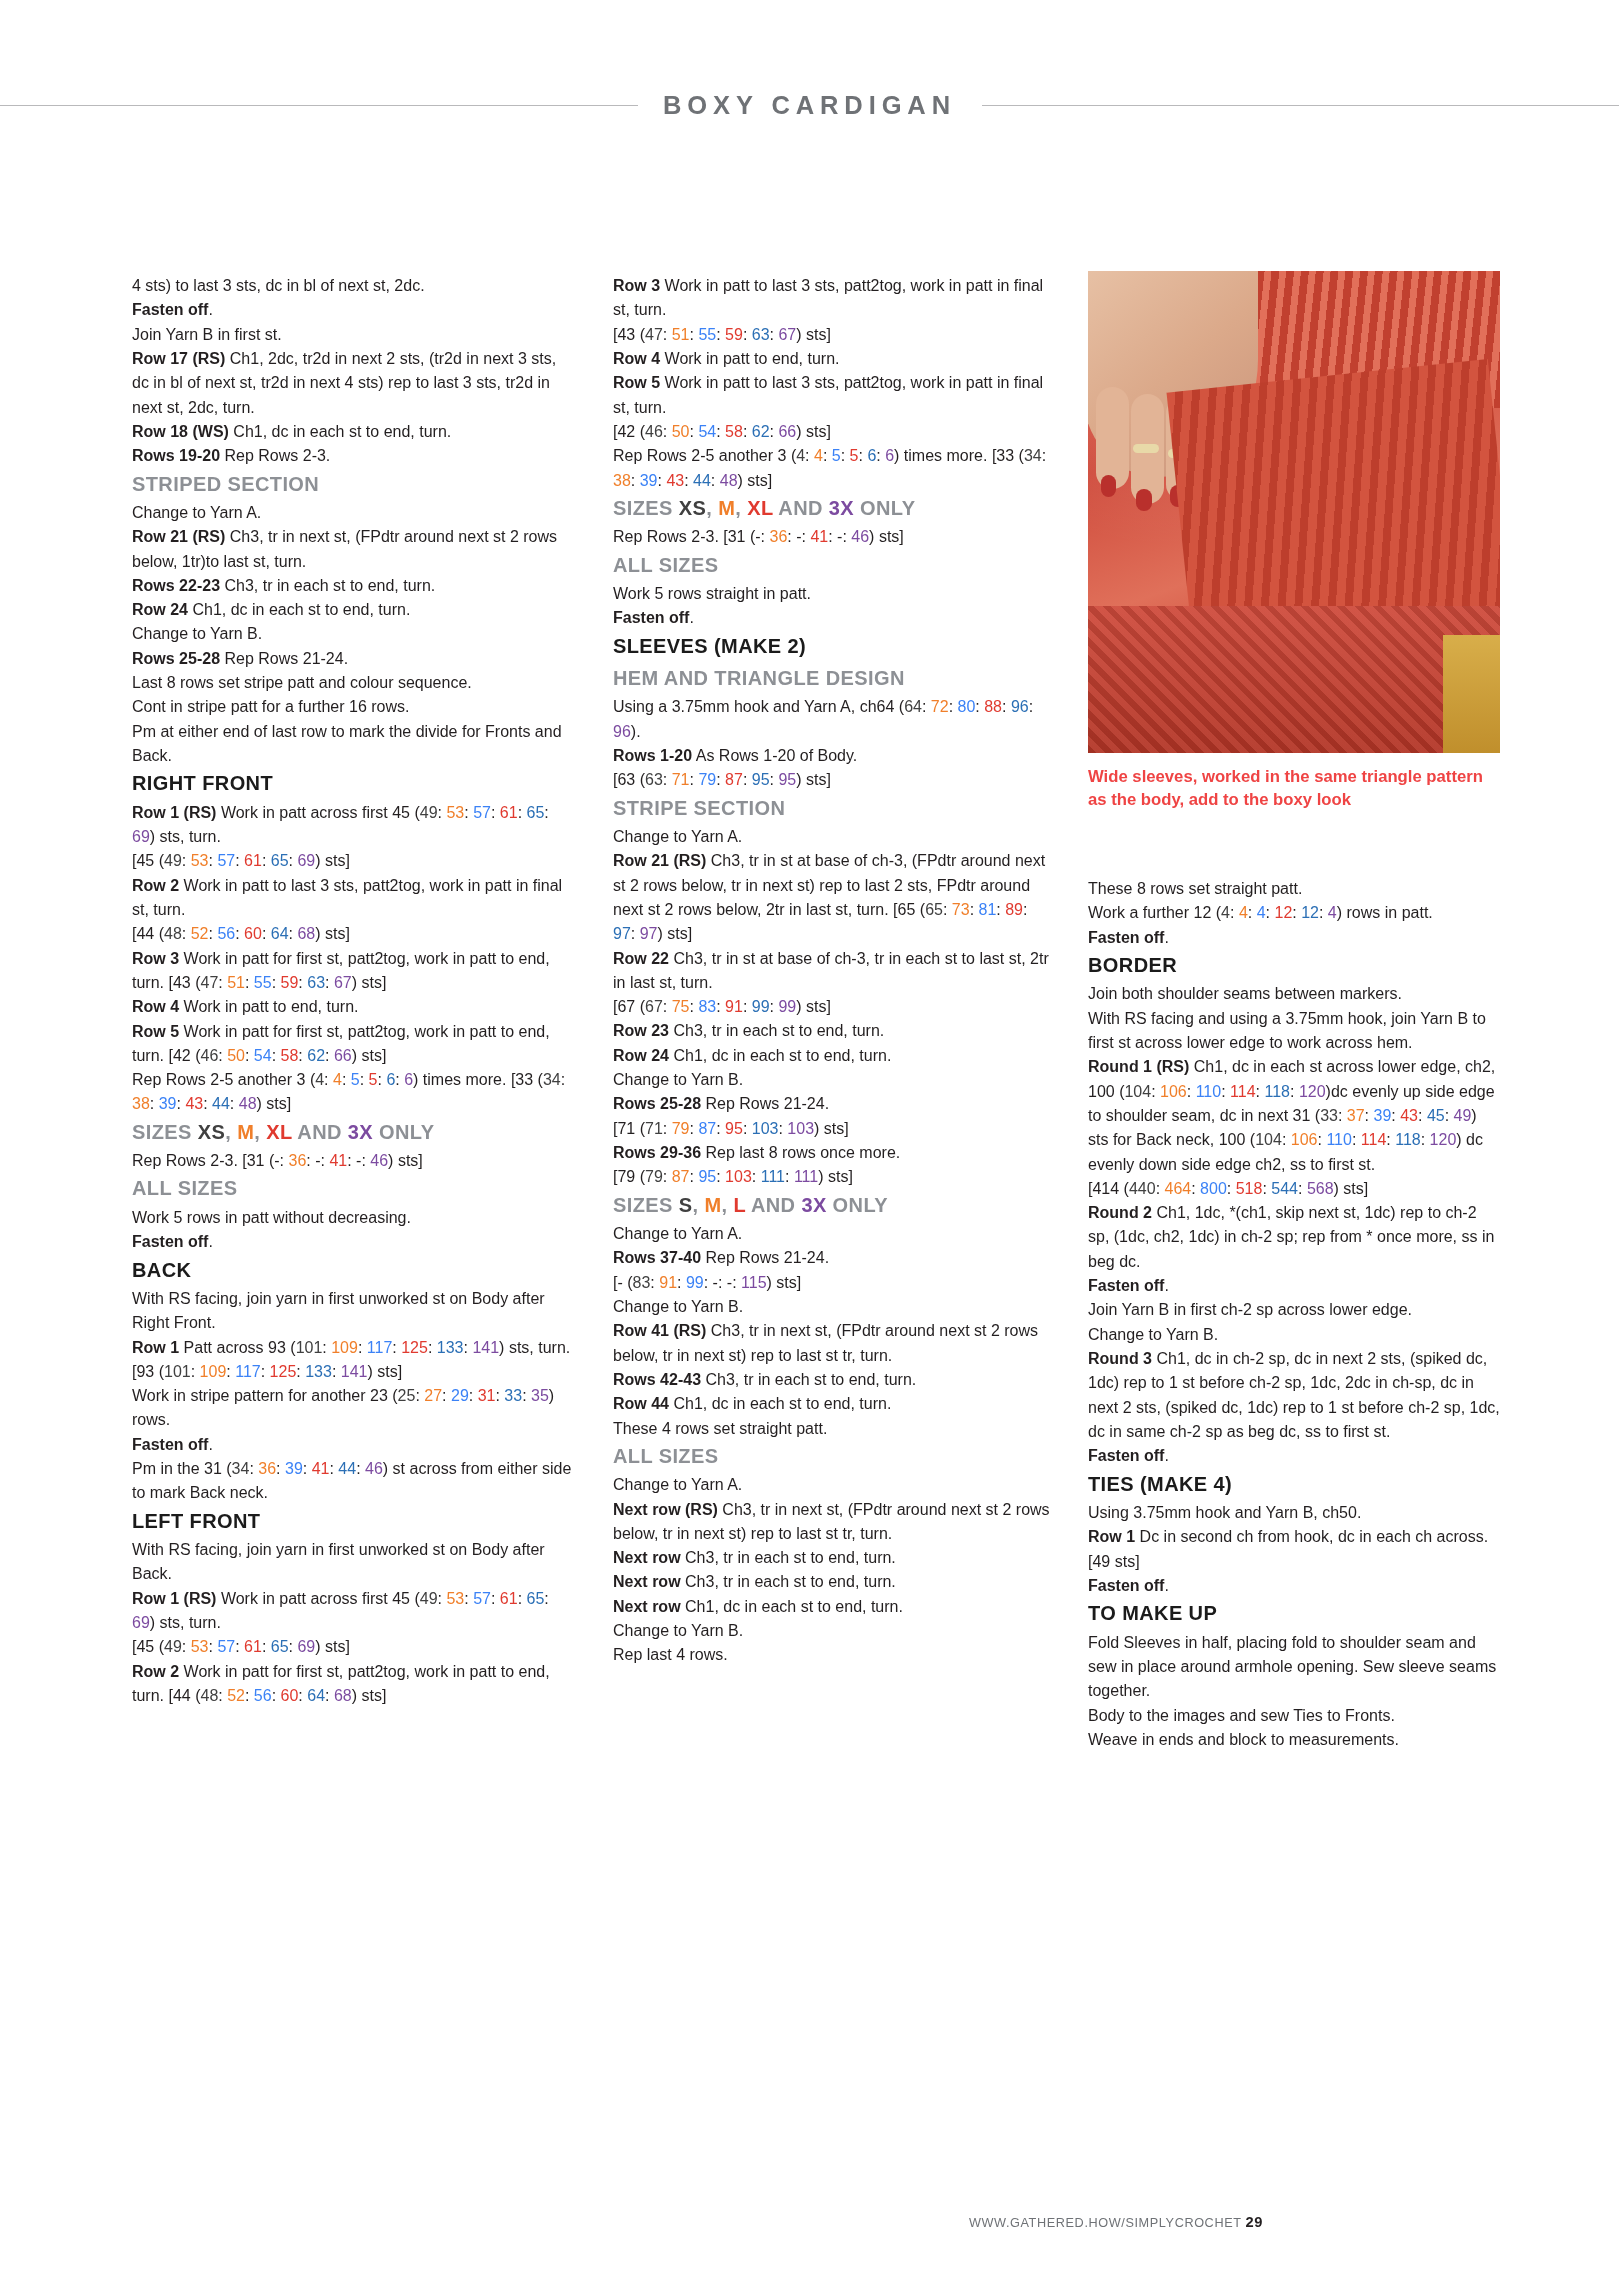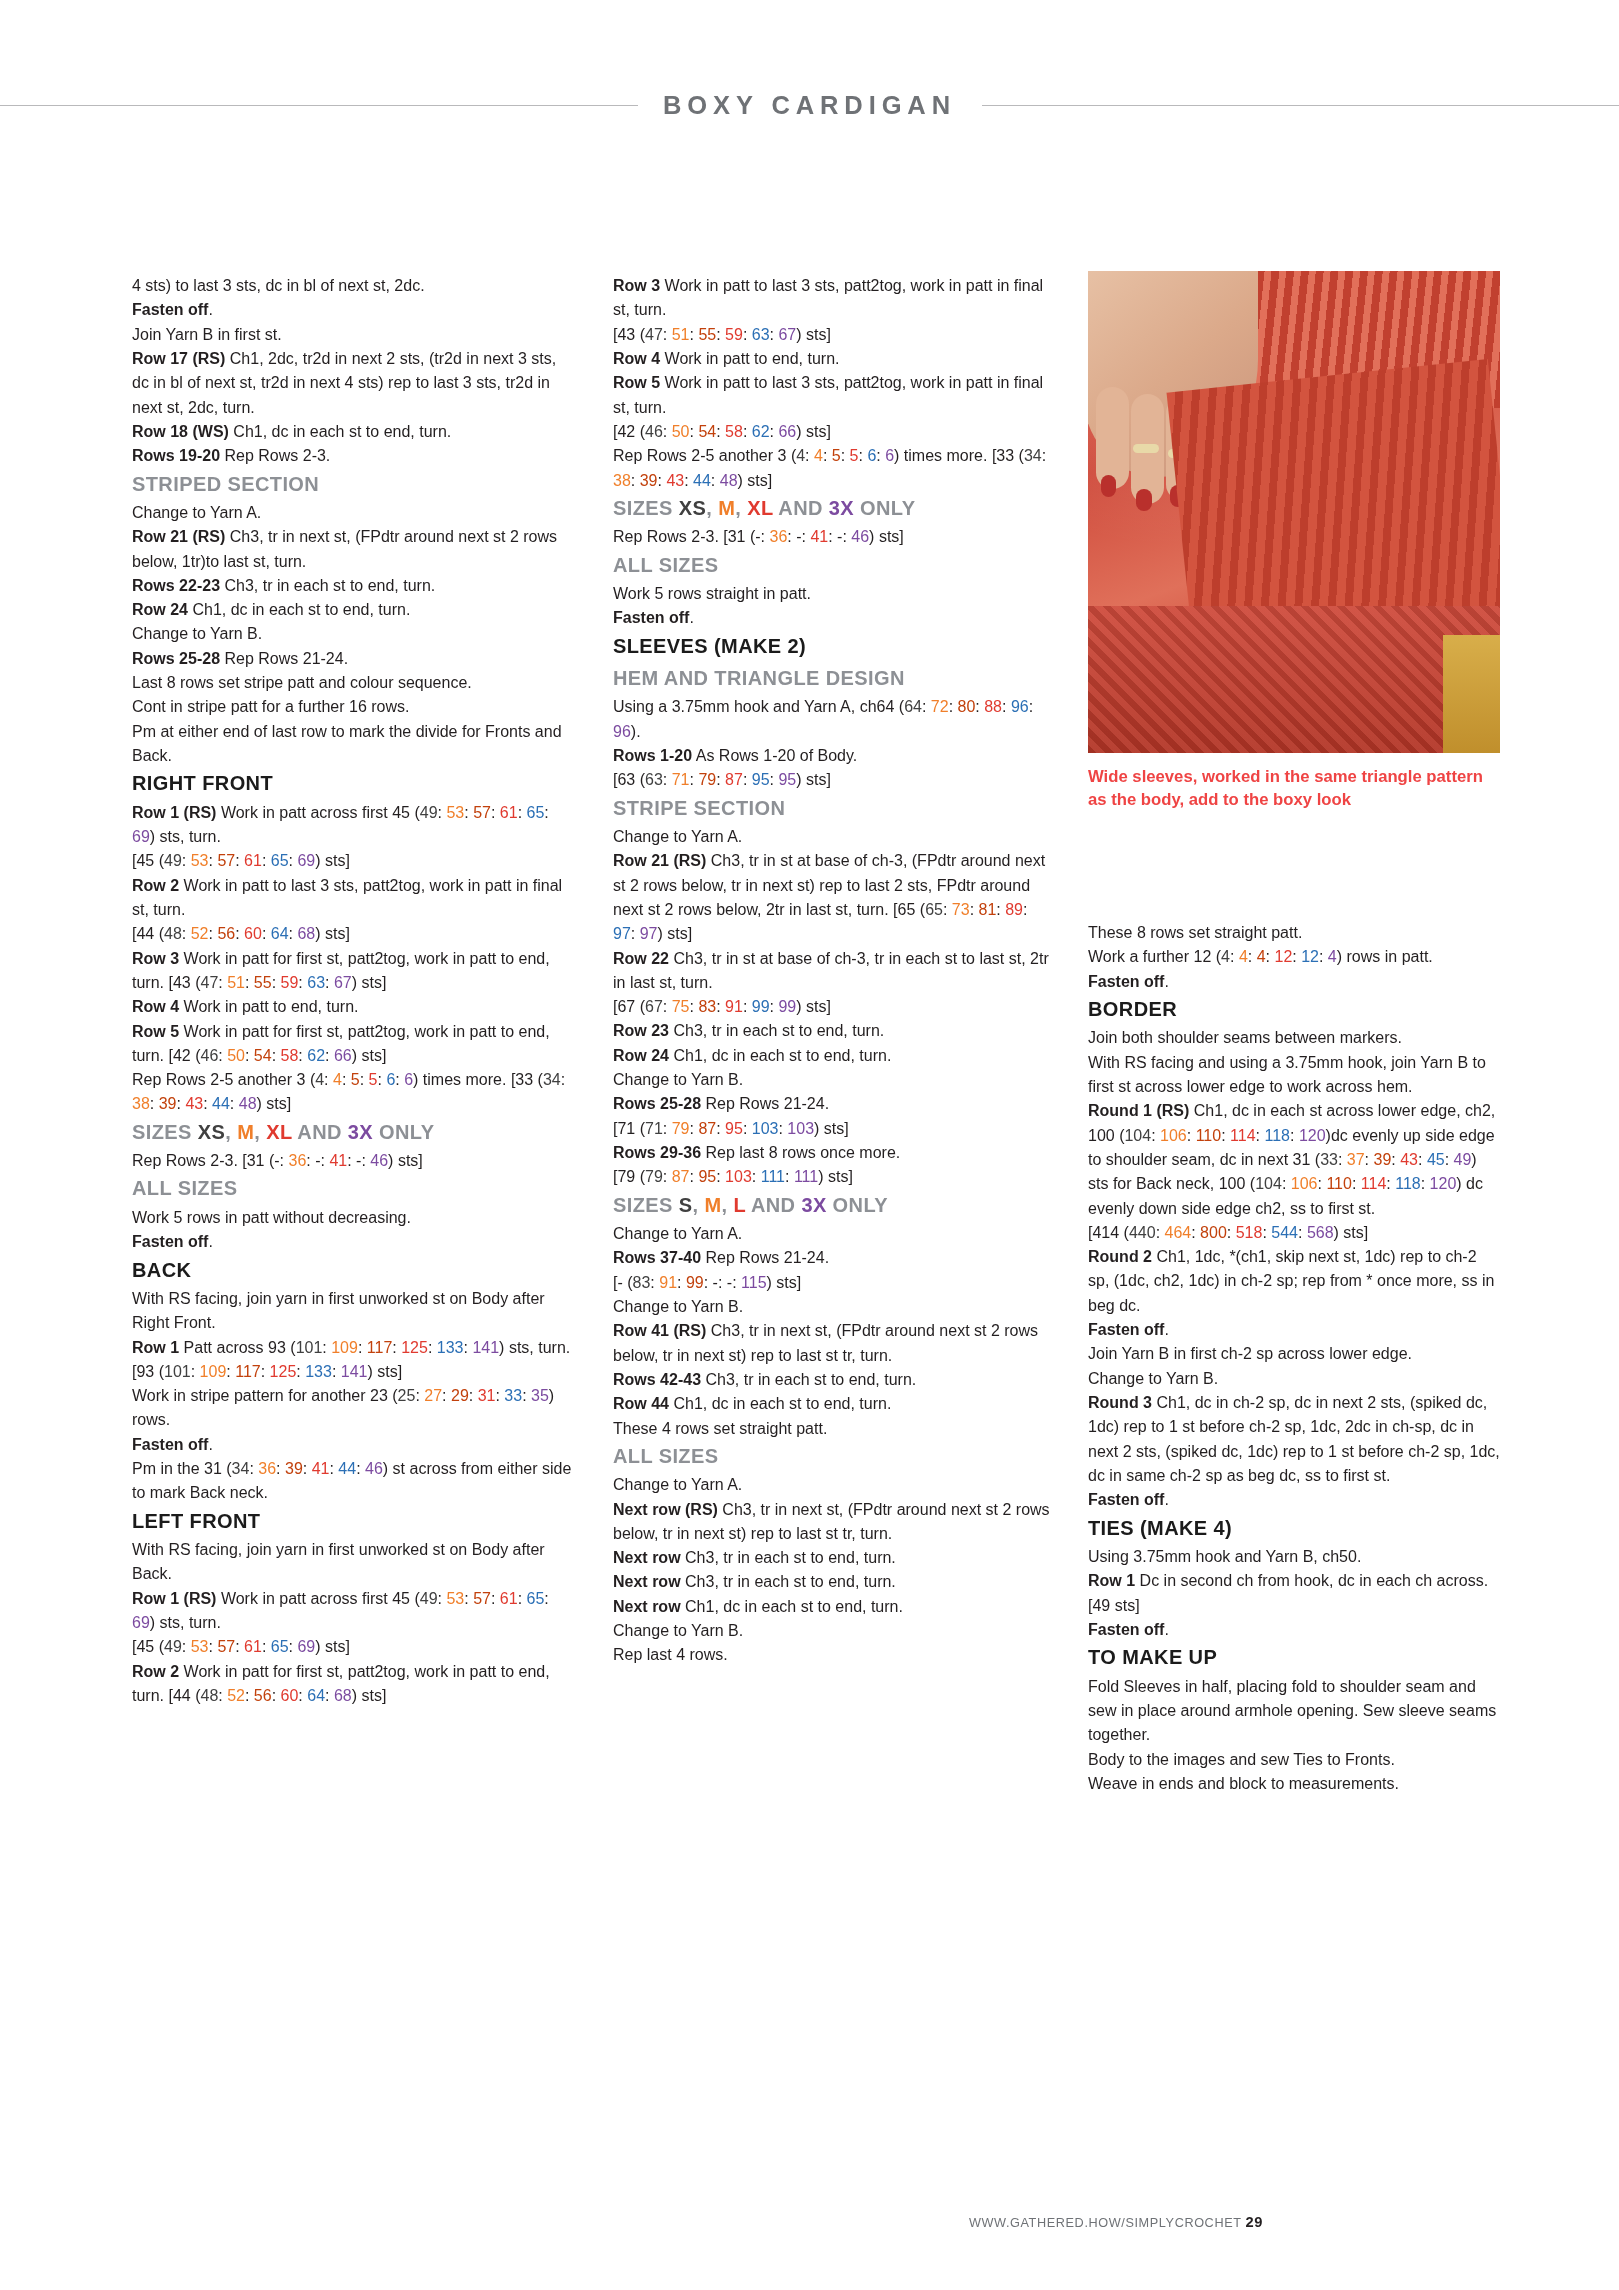--- a/index.html
+++ b/index.html
@@ -69,21 +69,21 @@
     margin-bottom: 2px;
   }
   .head.grey { color: #8d9095; }
   .head.black { color: #1b1b1b; }
 
   b, .b { font-weight: bold; }
 
   
   .c-green  { color: #404040; }
   .c-orange { color: #f07f2a; }
-  .c-pink   { color: #c2410c; }
+  .c-pink   { color: #3b82f6; }
   .c-red    { color: #e03a2f; }
   .c-blue   { color: #2b6fb5; }
   .c-purple { color: #7c4ba0; }
 
   
   .photo {
     position: absolute;
     left: 1088px;
     top: 271px;
     width: 412px;
@@ -161,21 +161,21 @@
     left: 1088px;
     top: 766px;
     width: 412px;
     font-size: 16.7px;
     line-height: 1.35;
     font-weight: bold;
     color: #ef4444;
   }
 
   
-  .col3 { top: 877px; margin-top: 44px; }
+  .col3 { top: 877px; }
 
   
   .footer {
     position: absolute;
     right: 132px;
     bottom: 61px;
     font-size: 12.7px;
     letter-spacing: 0.6px;
     color: #6f7276;
     white-space: nowrap;

